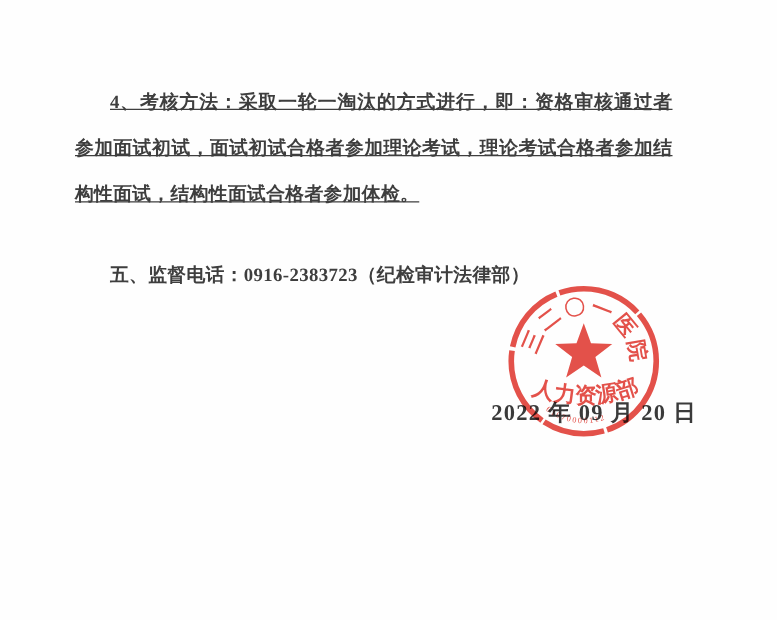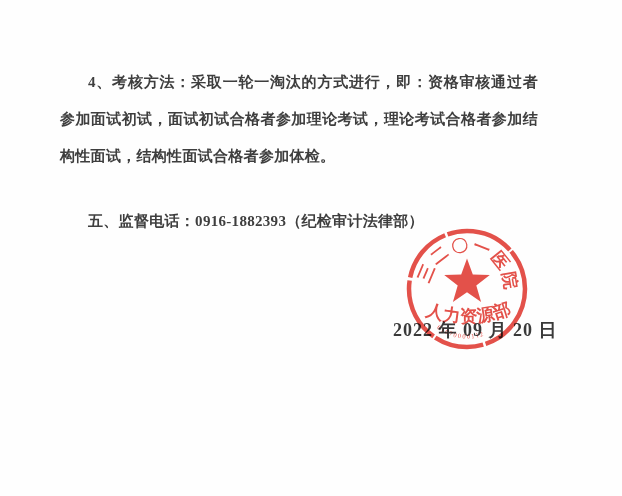--- a/index.html
+++ b/index.html
@@ -22,20 +22,21 @@
     font-weight: 600;
     line-height: 37px;
     letter-spacing: 0.3px;
   }
   .para {
     left: 60px;
     top: 49px;
     width: 478px;
     text-align: justify;
     text-indent: 28px;
+    text-decoration: underline;
   }
   .line-consult {
     left: 60px;
     top: 153px;
     width: 520px;
     padding-left: 28px;
   }
   .line-supervise {
     left: 60px;
     top: 188px;
@@ -72,21 +73,21 @@
   .seal .serial-arc-text { font-size: 6.5px;  letter-spacing: 1.4px; font-weight: normal; }
 </style>
 </head>
 <body>
 
 <div class="page">
 
   <p class="doc-text para">4、考核方法：采取一轮一淘汰的方式进行，即：资格审核通过者参加面试初试，面试初试合格者参加理论考试，理论考试合格者参加结构性面试，结构性面试合格者参加体检。</p>
 
 
-  <p class="doc-text line-supervise">五、监督电话：0916-1882393（纪检审计法律部）</p>
+  <p class="doc-text line-supervise">五、监督电话：0916-2383723（纪检审计法律部）</p>
 
   <div class="date-line">2022 年 09 月 20 日</div>
 
   <svg class="seal" viewBox="0 0 141 141" xmlns="http://www.w3.org/2000/svg">
     <defs>
       <path id="sealTopArc" d="M 33 66.5 A 38 38 0 0 1 109 69.5" fill="none"></path>
       <path id="sealDeptArc" d="M 27.5 93 A 120 120 0 0 0 114.5 93" fill="none"></path>
       <path id="sealSerialArc" d="M 39 106 A 50 50 0 0 0 103 106" fill="none"></path>
     </defs>
 

